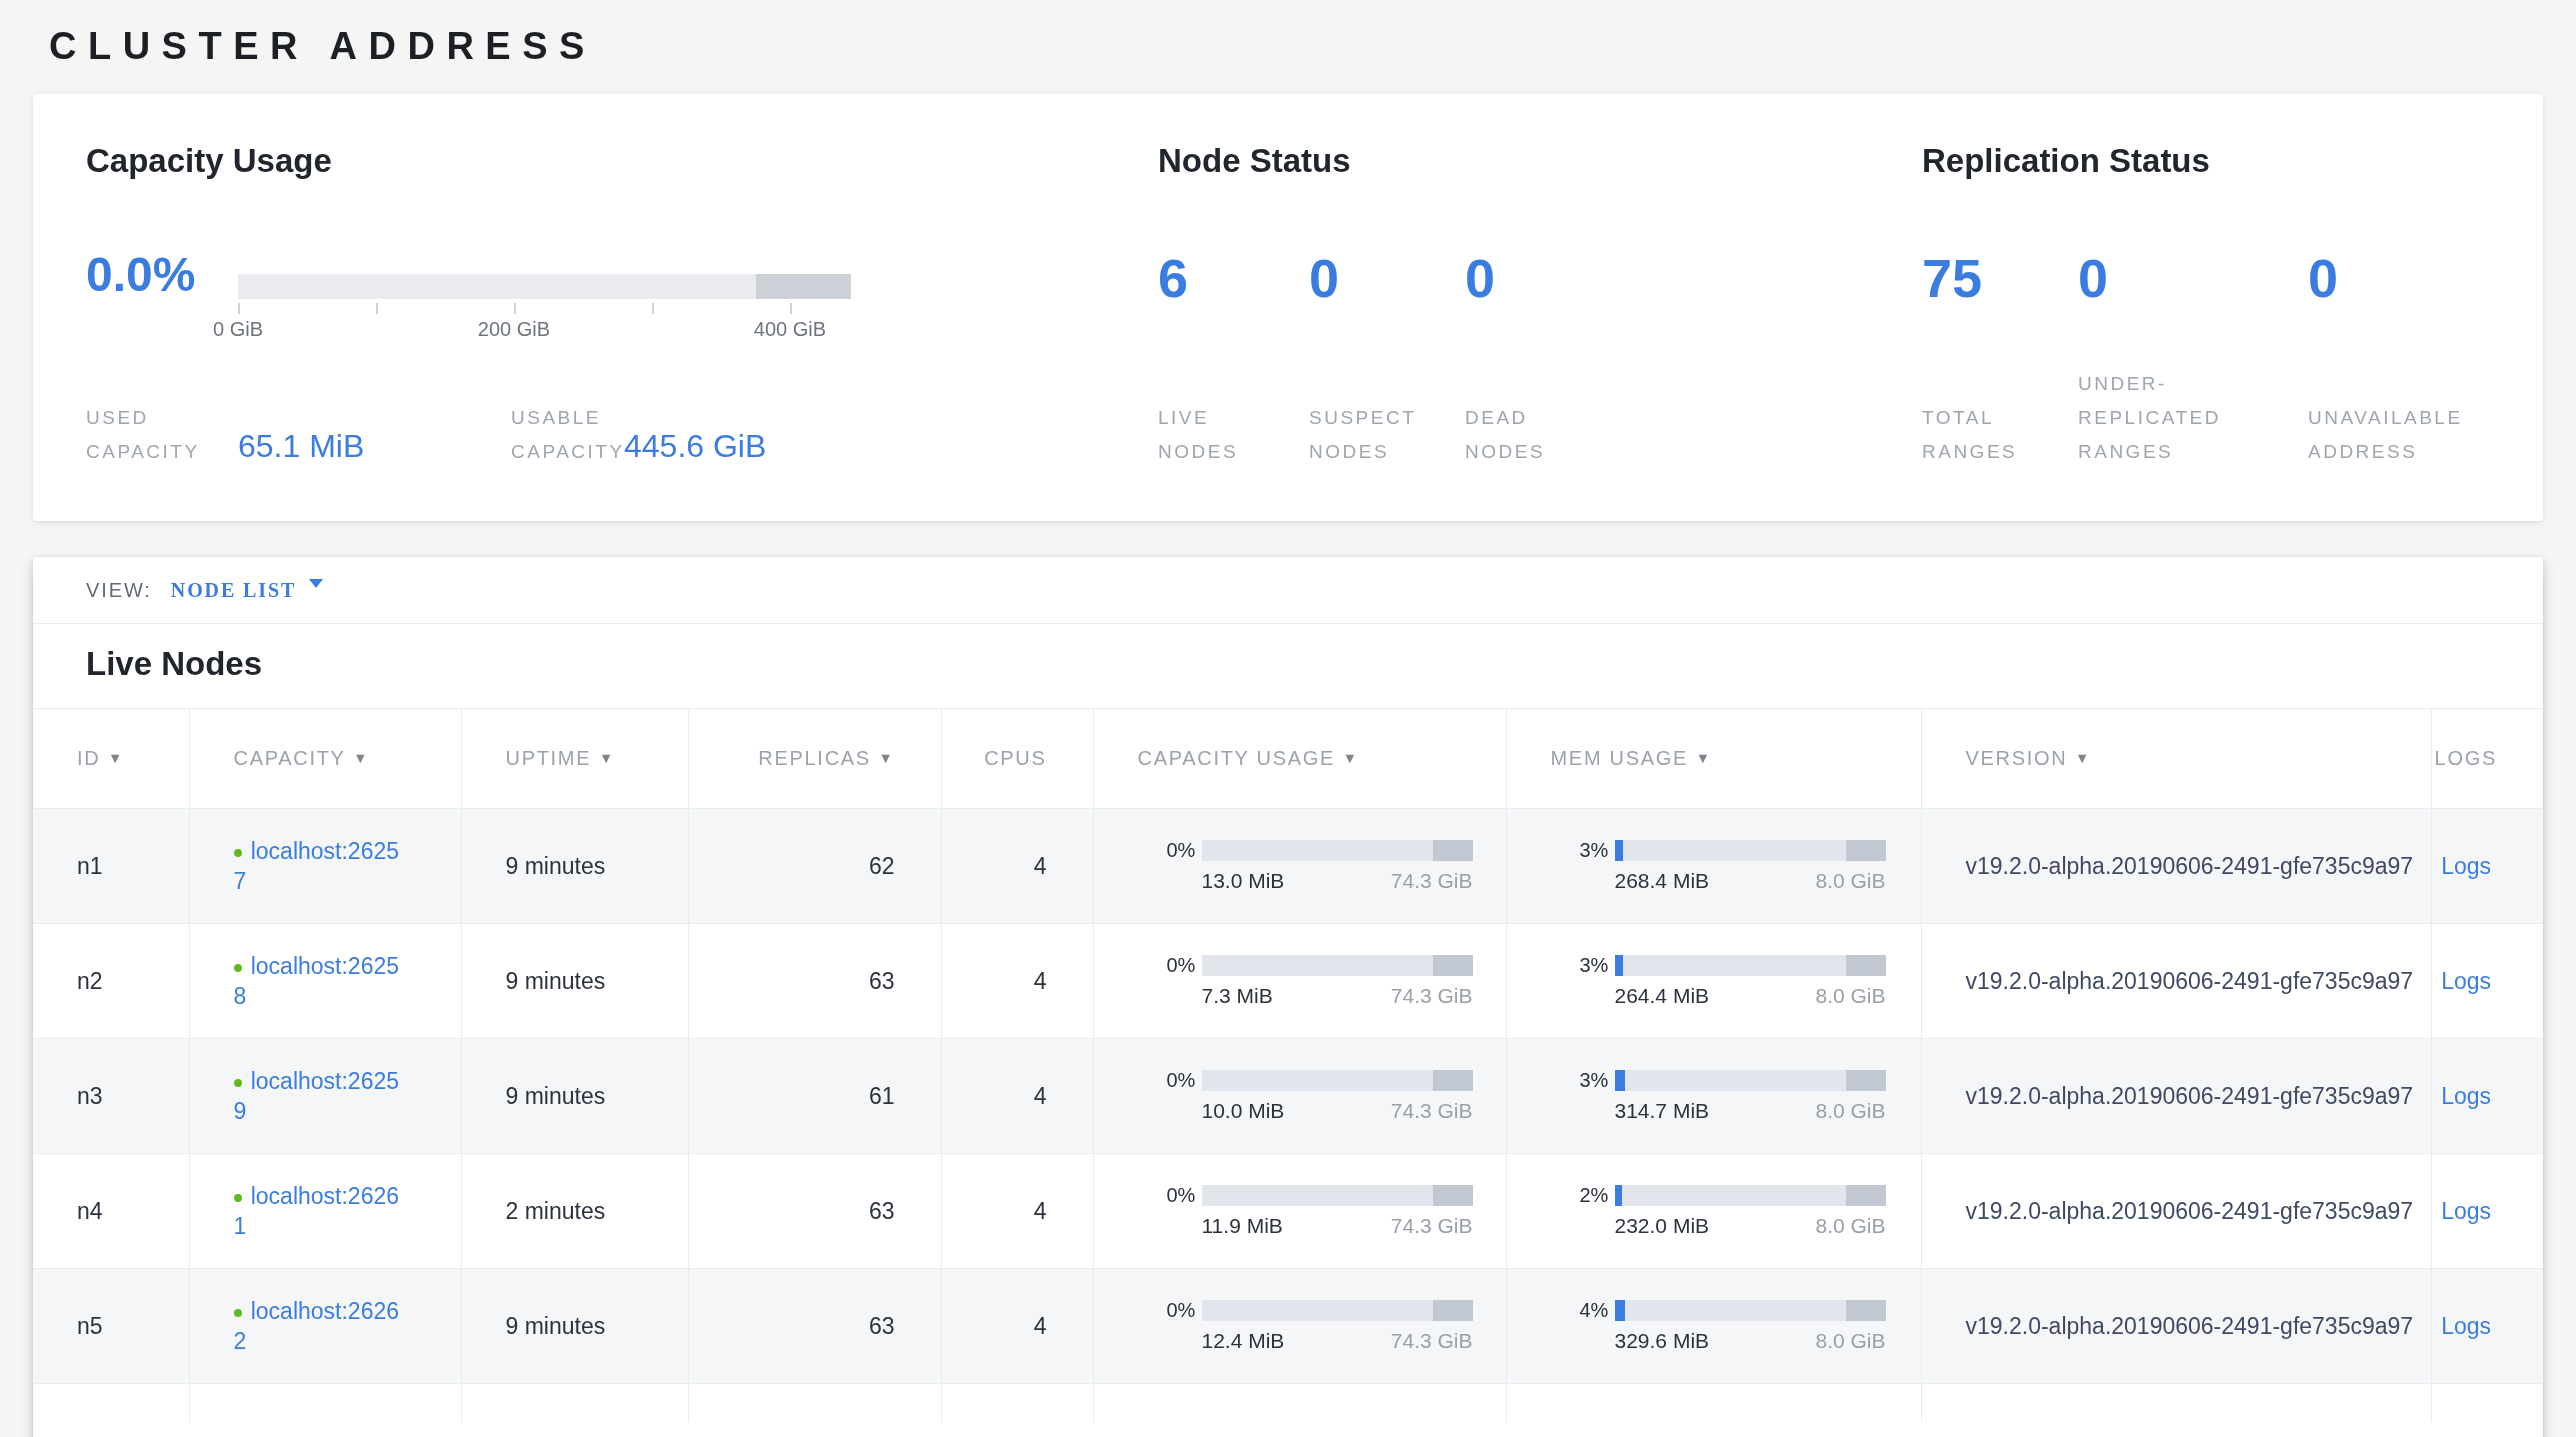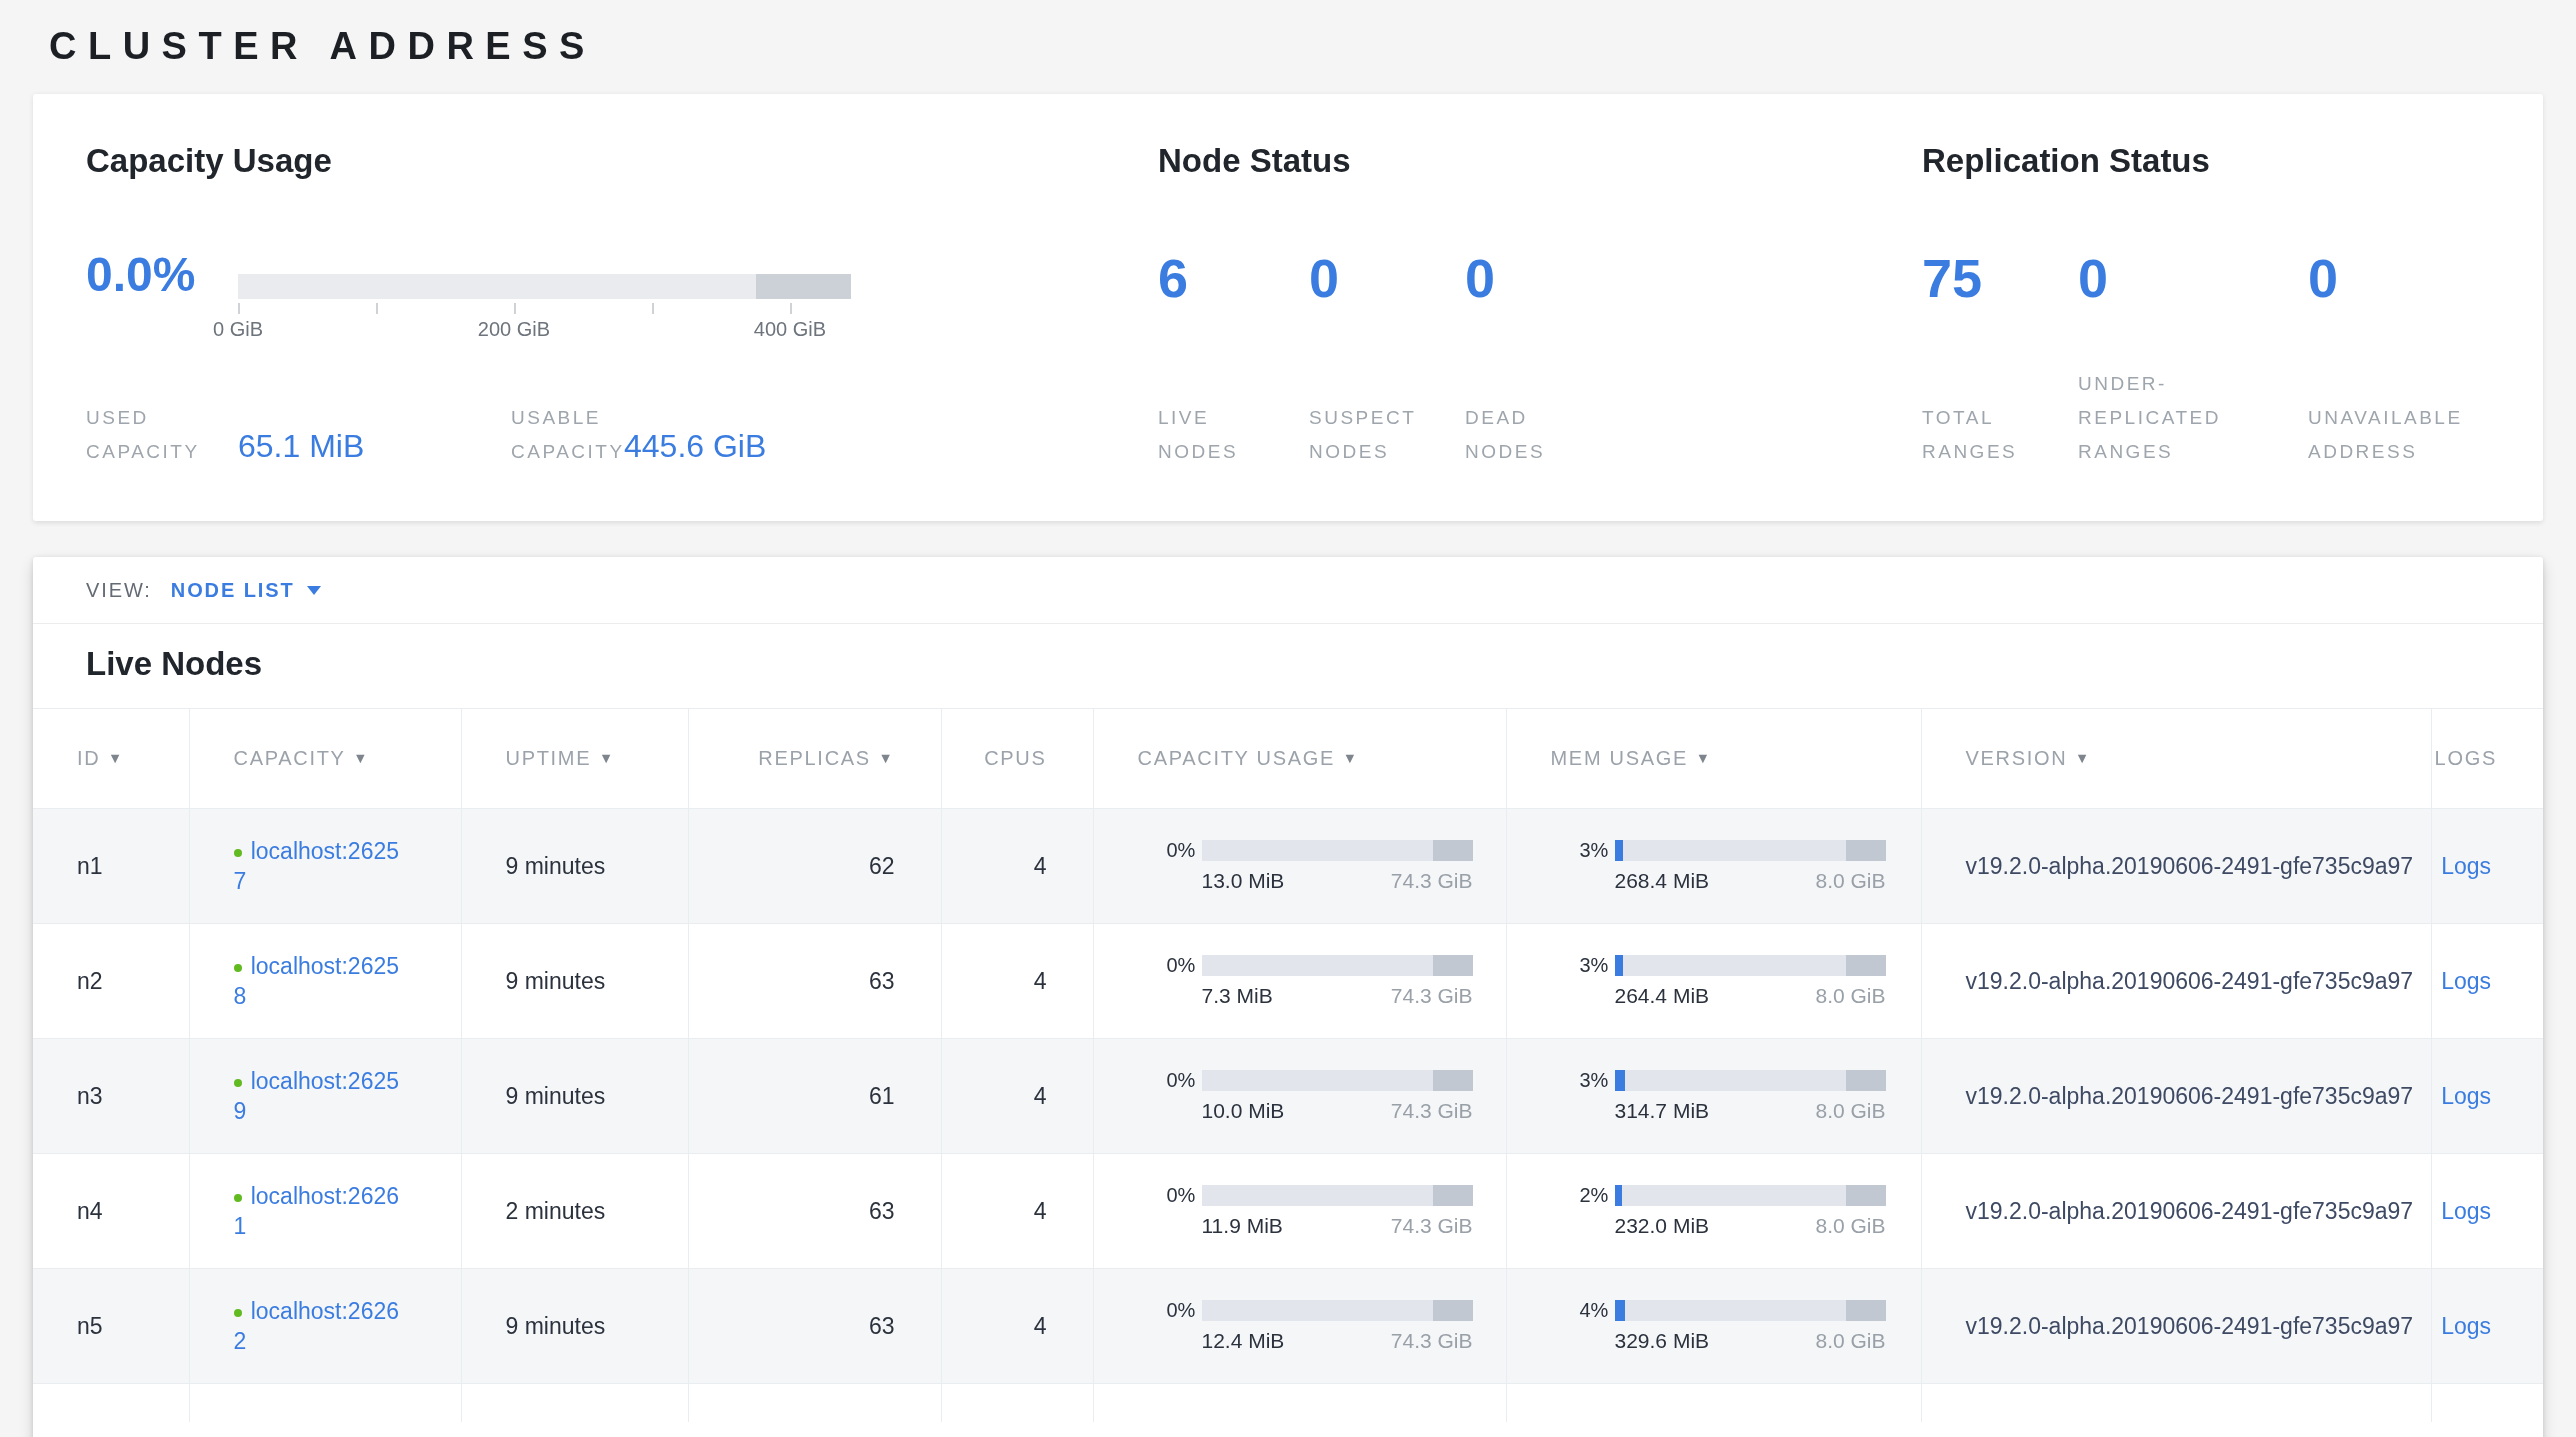--- a/index.html
+++ b/index.html
@@ -56,21 +56,21 @@
   .w158 { width:151px; } .w163 { width:156px; } .w200 { width:192px; }
   .w240 { width:230px; } .w246 { width:236px; }
   .lw112 { width:107px; } .lw135 { width:129px; }
   .lw178 { width:171px; } .lw172 { width:165px; }
 
   .card2 { margin:36px 33px 0 33px; height:989px; overflow:hidden;
     box-shadow:0 1.9px 4.8px rgba(0,0,0,.12), 0 7.7px 15.3px rgba(0,0,0,.14); }
 
   .view-bar { height:67px; border-bottom:1.9px solid #ececec; display:flex; align-items:center; padding-left:53px; }
   .view-label { font-size:20px; letter-spacing:1.9px; color:#646b74; }
-  .view-select { margin-left:19px; display:flex; align-items:center; cursor:pointer; }
+  .view-select { margin-left:19px; display:flex; align-items:flex-start; cursor:pointer;font-family:Liberation Serif, serif; }
   .view-selected { font-size:20px; letter-spacing:1.9px; font-weight:700; color:#3a7ce0; }
   .caret {
     margin-left:12.5px; width:0; height:0;
     border-left:7.7px solid transparent; border-right:7.7px solid transparent;
     border-top:9.6px solid #3a7ce0;
   }
 
   .live-title { margin:21px 0 0 53px; font-size:33px; font-weight:700; color:#21262d; }
 
   table.nodes { margin-top:25px; width:100%; border-collapse:collapse; table-layout:fixed; border-top:1.9px solid #eaedf0; }

